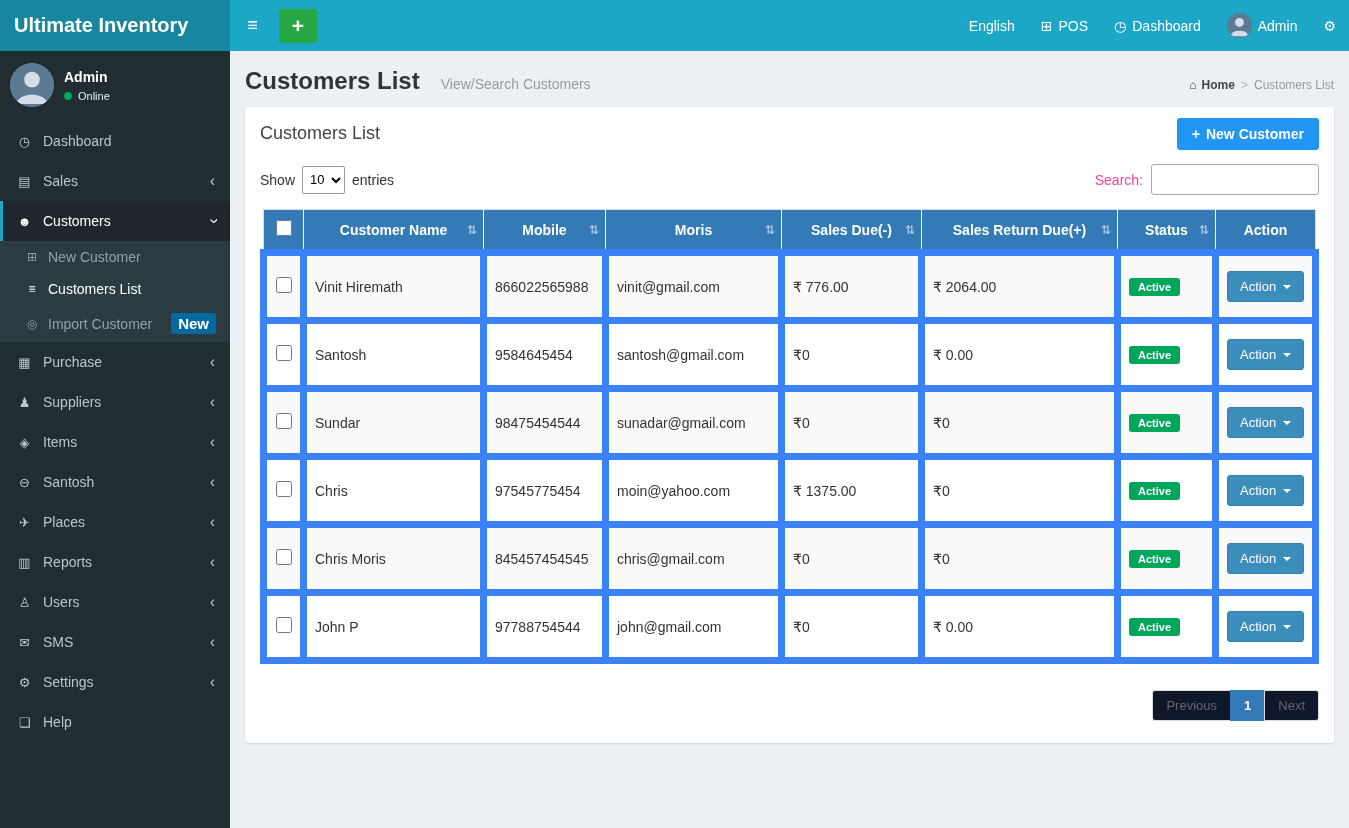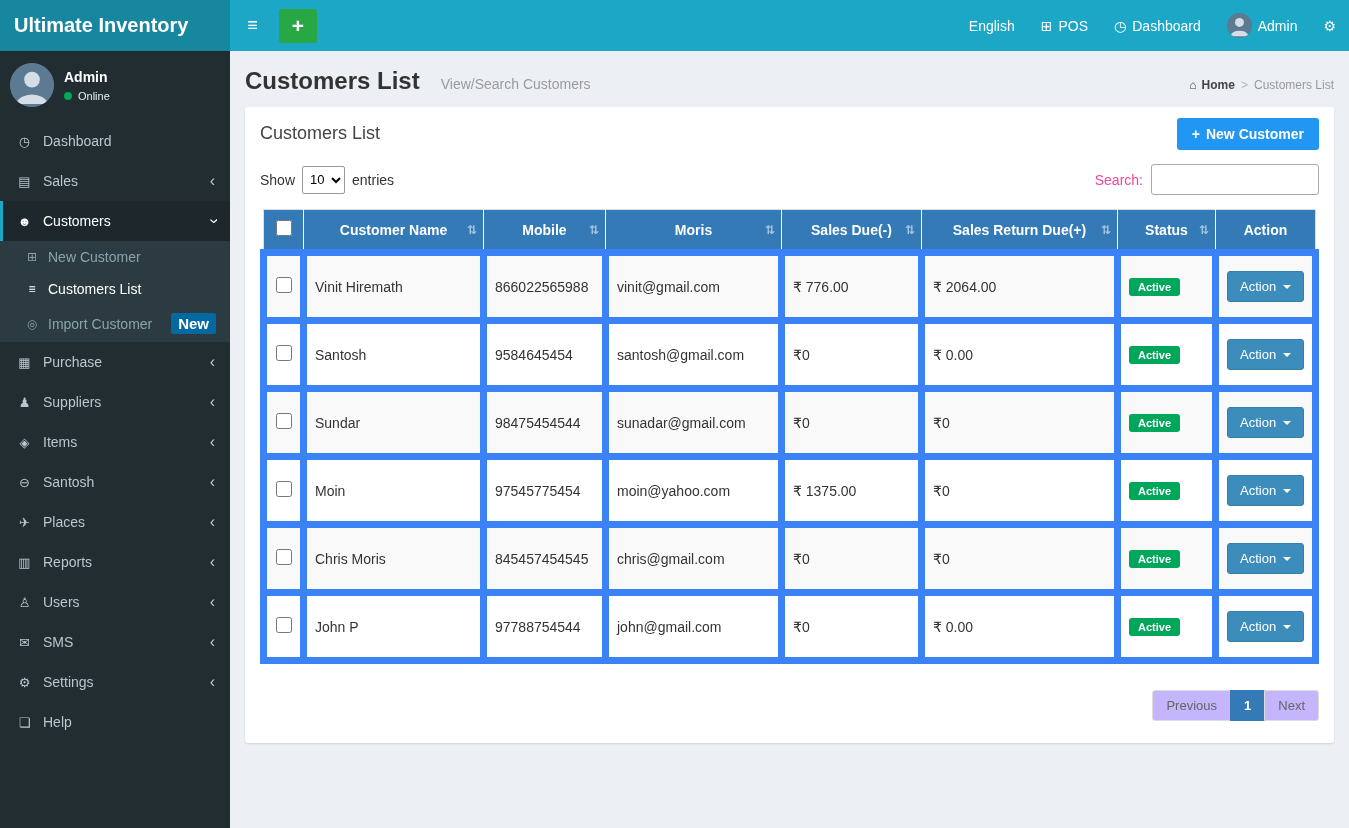--- a/index.html
+++ b/index.html
@@ -71,21 +71,21 @@
   tbody tr:nth-child(even){background:#fff}
   .c-check{text-align:center}
   .c-check input{width:16px;height:16px;cursor:pointer}
   .badge-active{background:#00a65a;color:#fff;font-size:11px;font-weight:bold;padding:3px 9px;border-radius:3px;display:inline-block}
   .btn-action{background:#3c8dbc;border:1px solid #367fa9;color:#fff;padding:7px 12px;border-radius:3px;font-size:13px;cursor:pointer;display:inline-flex;align-items:center;gap:7px}
   .caret{width:0;height:0;border-left:4px solid transparent;border-right:4px solid transparent;border-top:4px solid #fff;display:inline-block}
 
   .table-footer{padding:14px 15px 0}
   .summary{font-size:14px;color:#333}
   .pagination{display:flex;justify-content:flex-end;margin-top:12px}
-  .page-btn{border:1px solid #ddd;background:#c4b5fd;color:#666;padding:7px 13px;font-size:13px;cursor:pointer;margin-left:-1px}
+  .page-btn{border:1px solid #ddd;background:#0f172a;color:#666;padding:7px 13px;font-size:13px;cursor:pointer;margin-left:-1px}
   .page-btn.first{border-radius:3px 0 0 3px}
   .page-btn.last{border-radius:0 3px 3px 0}
   .page-btn.active{background:#337ab7;border-color:#337ab7;color:#fff;font-weight:bold}
 
   .footer{background:#fff;border-top:1px solid #d2d6de;padding:16px 15px;display:flex;font-size:14px;color:#444}
   .footer .copyright{font-weight:bold}
   .footer .version{margin-left:auto;font-weight:bold;color:#1a1a1a}
 </style>
 </head>
 <body>
@@ -331,21 +331,21 @@
             <td><span>₹0</span></td>
             <td><span>₹0</span></td>
             <td><span class="badge-active">Active</span></td>
             <td><button class="btn-action">
                   <span>Action</span>
                   <span class="caret"></span>
                 </button></td>
           </tr>
           <tr>
             <td class="c-check"><input type="checkbox" style=""></td>
-            <td><span>Moin</span></td>
+            <td><span>Chris</span></td>
             <td><span>97545775454</span></td>
             <td><span>moin@yahoo.com</span></td>
             <td><span>₹ 1375.00</span></td>
             <td><span>₹0</span></td>
             <td><span class="badge-active">Active</span></td>
             <td><button class="btn-action">
                   <span>Action</span>
                   <span class="caret"></span>
                 </button></td>
           </tr>

